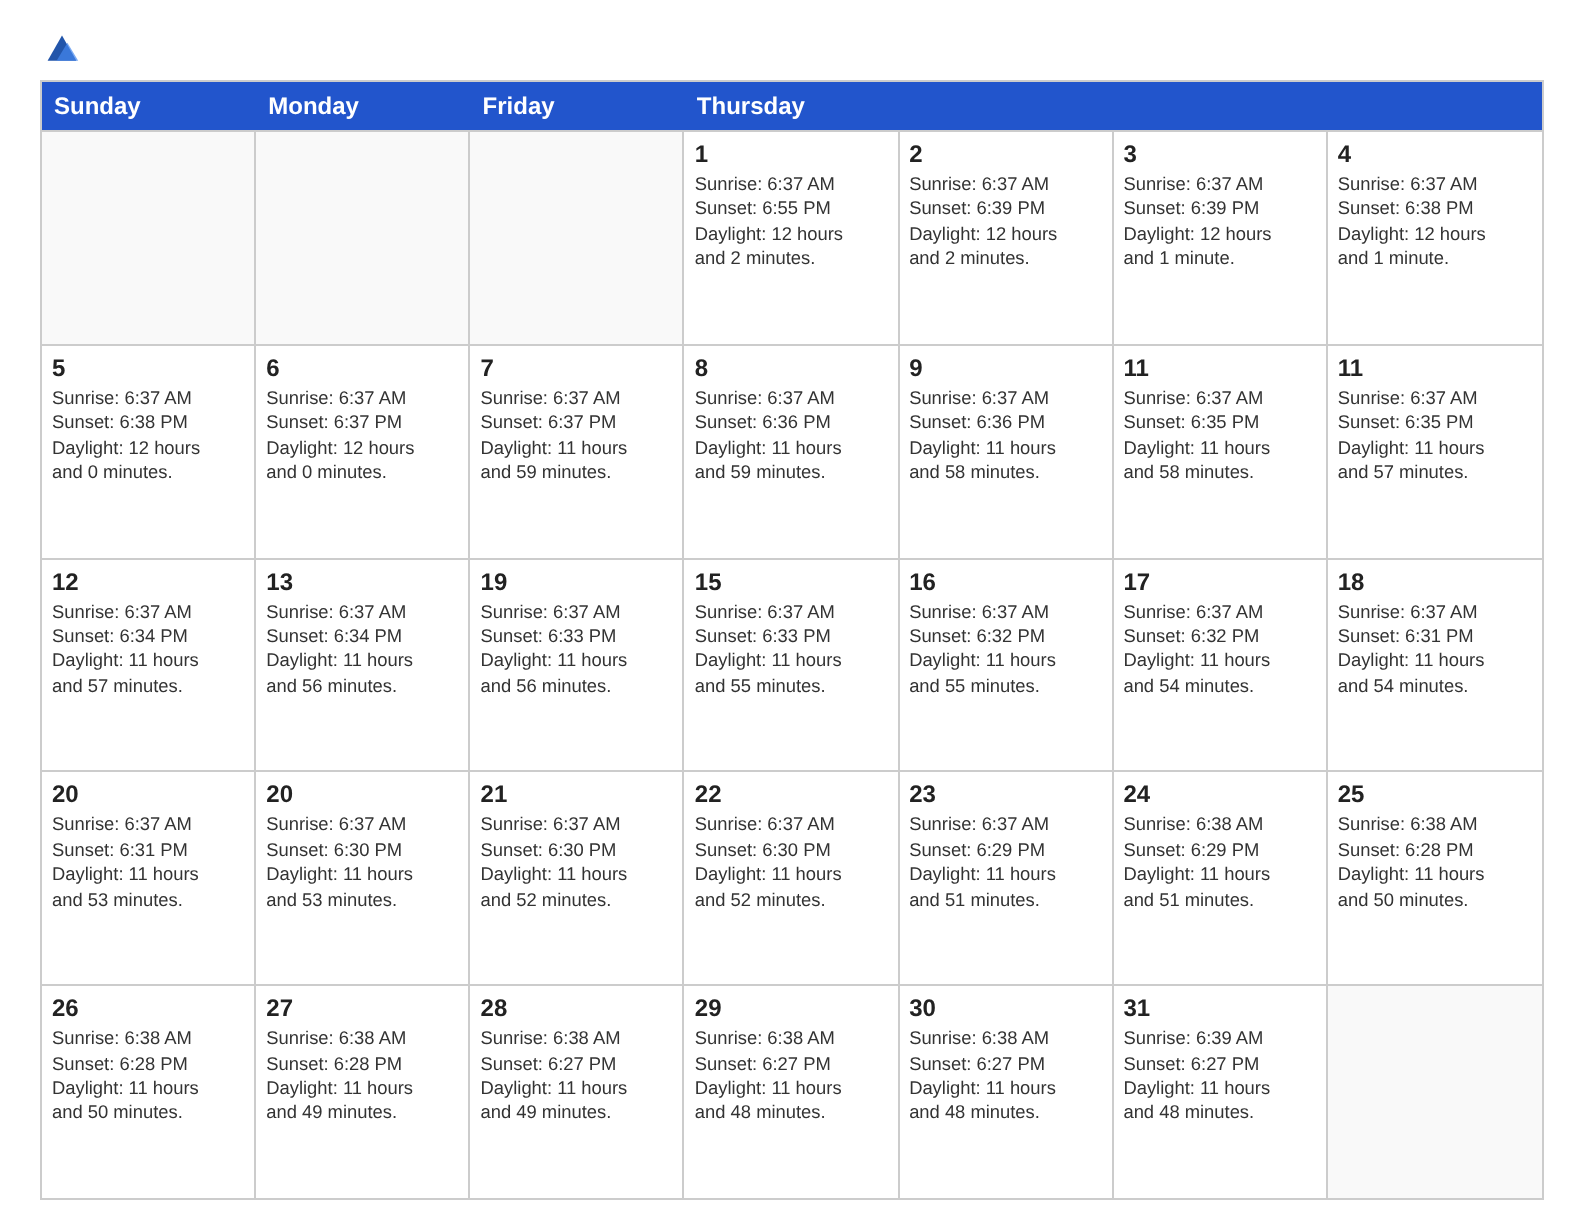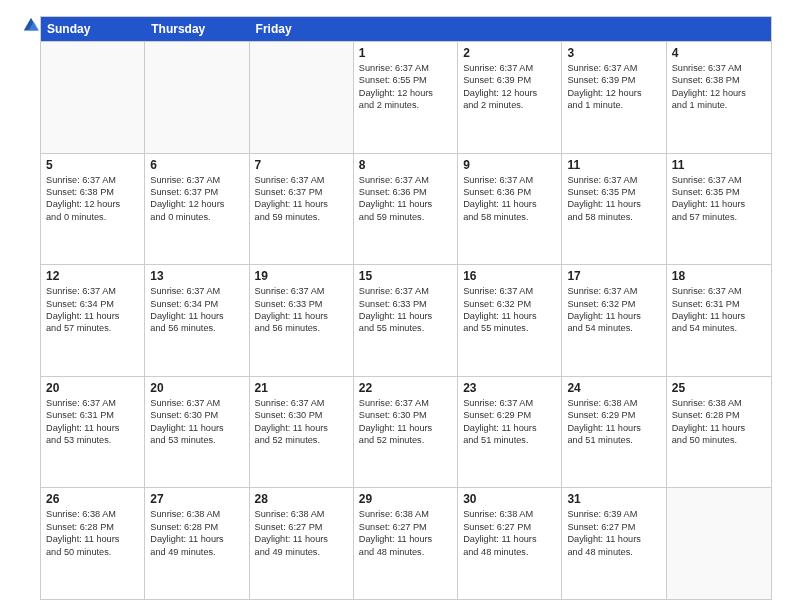--- a/index.html
+++ b/index.html
@@ -8,21 +8,21 @@
       background: #fff;
       width: 792px;
       height: 612px;
       overflow: hidden;
     }
     .page {
       width: 792px;
       height: 612px;
       padding: 16px 20px 12px 20px;
       display: flex;
-      flex-direction: row;
+      flex-direction: column;
     }
     .header {
       display: flex;
       justify-content: space-between;
       align-items: flex-start;
       margin-bottom: 10px;
     }
     .logo {
       display: flex;
       flex-direction: column;
@@ -124,22 +124,23 @@
     </div>
     <div class="title-block">
       <div class="month-title"></div>
       <div class="location-title"></div>
     </div>
   </div>
 
   <div class="calendar">
     <div class="cal-header-row">
     <div class="cal-header-cell">Sunday</div>
+        <div class="cal-header-cell">Monday</div>
+        <div class="cal-header-cell">Friday</div>
         <div class="cal-header-cell">Thursday</div>
-        <div class="cal-header-cell">Friday</div>
       </div>
     <div class="cal-body">
     <div class="cal-row">
           <div class="cal-cell empty"></div>
           <div class="cal-cell empty"></div>
           <div class="cal-cell empty"></div>
           <div class="cal-cell">
             <span class="day-num">1</span>
             <span class="cell-line">Sunrise: 6:37 AM</span>
             <span class="cell-line">Sunset: 6:55 PM</span>

